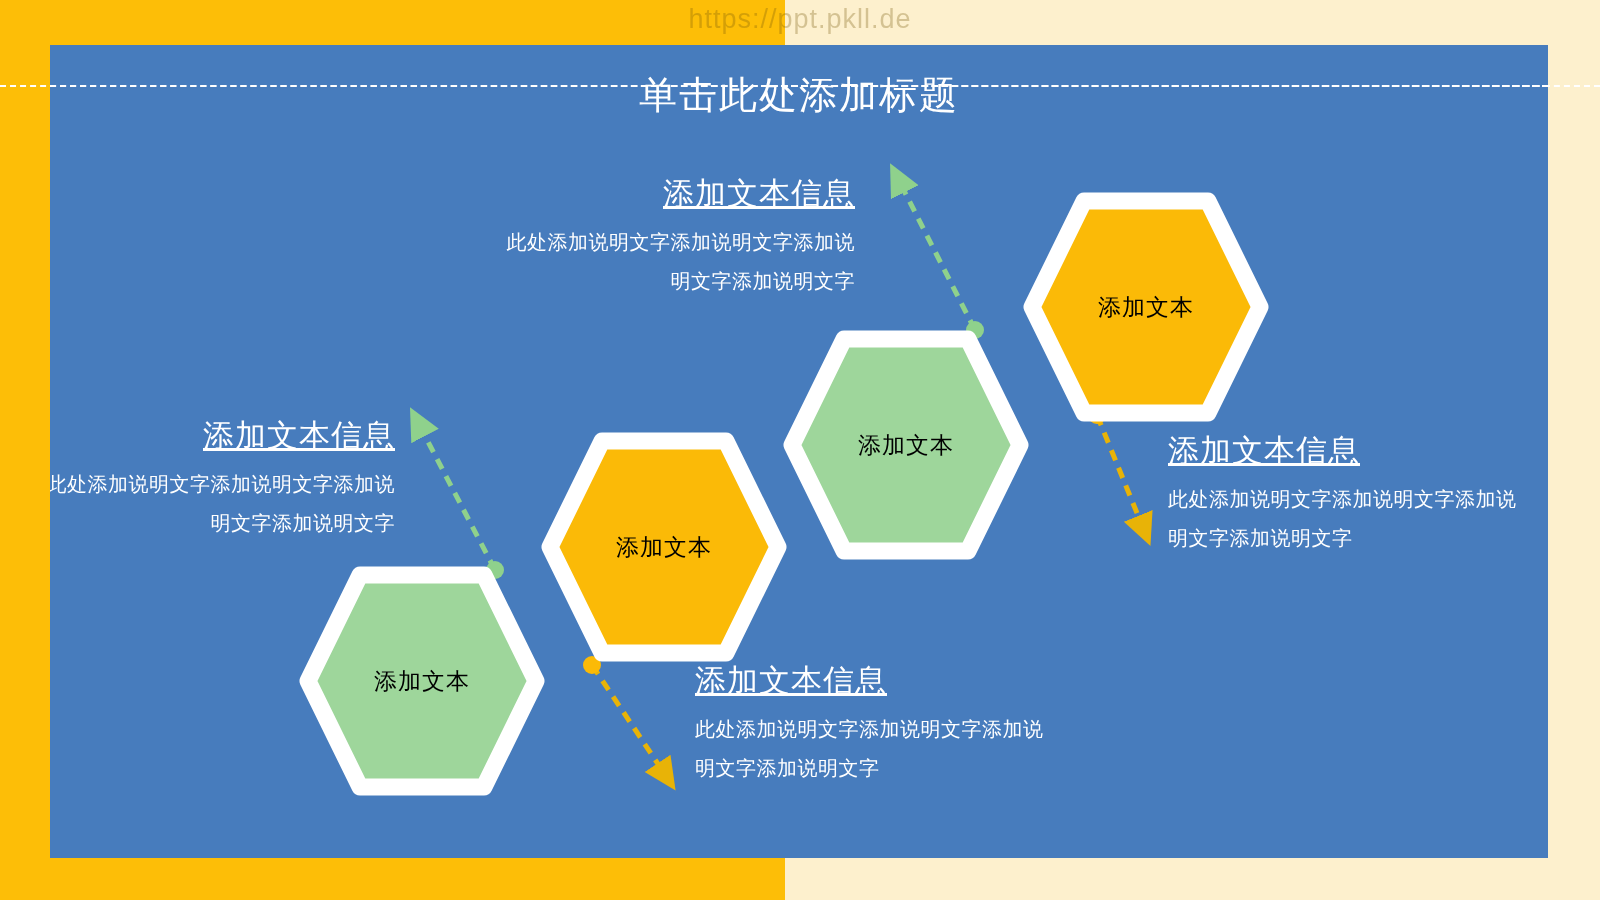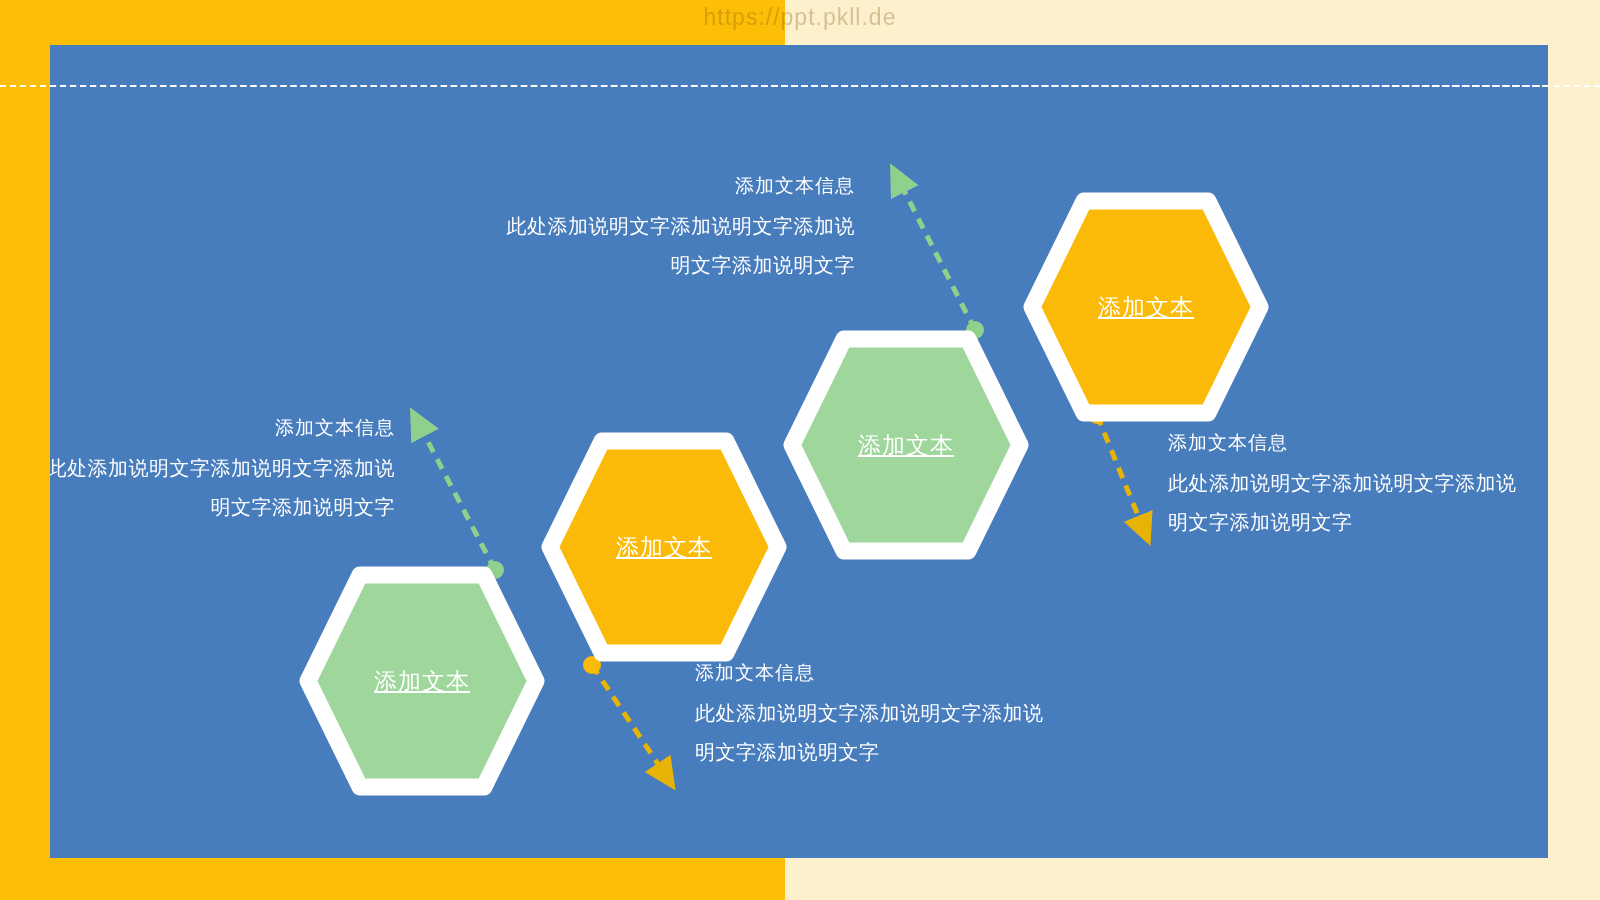--- a/index.html
+++ b/index.html
@@ -16,21 +16,21 @@
     background:#FDBE07;
   }
   #bg-cream-right{
     position:absolute;left:785px;top:0;width:815px;height:900px;
     background:#FDF0CD;
   }
   
   #watermark{
     position:absolute;left:0;top:4px;width:1600px;
     text-align:center;
-    font-size:23px;
+    font-size:27px;
     letter-spacing:1px;
     color:rgba(120,90,10,0.30);
     user-select:none;
     z-index:30;
   }
   
   #title-rule{
     position:absolute;left:0;top:85px;width:1600px;height:0;
     border-top:2px dashed #FFFFFF;
     z-index:12;
@@ -66,35 +66,35 @@
   
   .hex{
     position:absolute;
     width:248px;height:248px;
     z-index:18;
   }
   .hex svg{display:block;width:248px;height:248px;}
   .hex-label{
     position:absolute;left:0;top:0;width:248px;height:248px;
     display:flex;align-items:center;justify-content:center;
-    color:#ffffff;font-size:23px;letter-spacing:1px;
+    color:#000000;font-size:23px;letter-spacing:1px;
     pointer-events:none;
-    text-decoration:underline;
   }
   
   .txt-block{
     position:absolute;
     z-index:19;
     color:#FFFFFF;
   }
   .txt-title{
-    font-size:19px;
+    font-size:31px;
     letter-spacing:1px;
     margin:0 0 8px 0;
     white-space:nowrap;
+    text-decoration:underline;
   }
   .txt-body{
     font-size:20px;
     line-height:1.95;
     letter-spacing:0.5px;
   }
   .align-right{text-align:right;}
   .align-left{text-align:left;}
 </style>
 </head>
@@ -102,20 +102,21 @@
 
 <div id="bg-yellow-left"></div>
 <div id="bg-cream-right"></div>
 
 <div id="title-rule"></div>
 
 <div id="slide-panel">
 
   <div id="panel-rule"></div>
 
+  <div id="slide-title">单击此处添加标题</div>
 
   <svg id="connector-layer" viewBox="0 0 1498 813">
     <defs>
       <marker id="arrow-green" markerWidth="7" markerHeight="7" refX="5.2" refY="3.5" orient="auto" markerUnits="strokeWidth">
         <path d="M6.5,3.5 L0,0.4 L0,6.6 Z" fill="#8FD18C"></path>
       </marker>
       <marker id="arrow-orange" markerWidth="7" markerHeight="7" refX="5.2" refY="3.5" orient="auto" markerUnits="strokeWidth">
         <path d="M6.5,3.5 L0,0.4 L0,6.6 Z" fill="#E8B307"></path>
       </marker>
     </defs>

